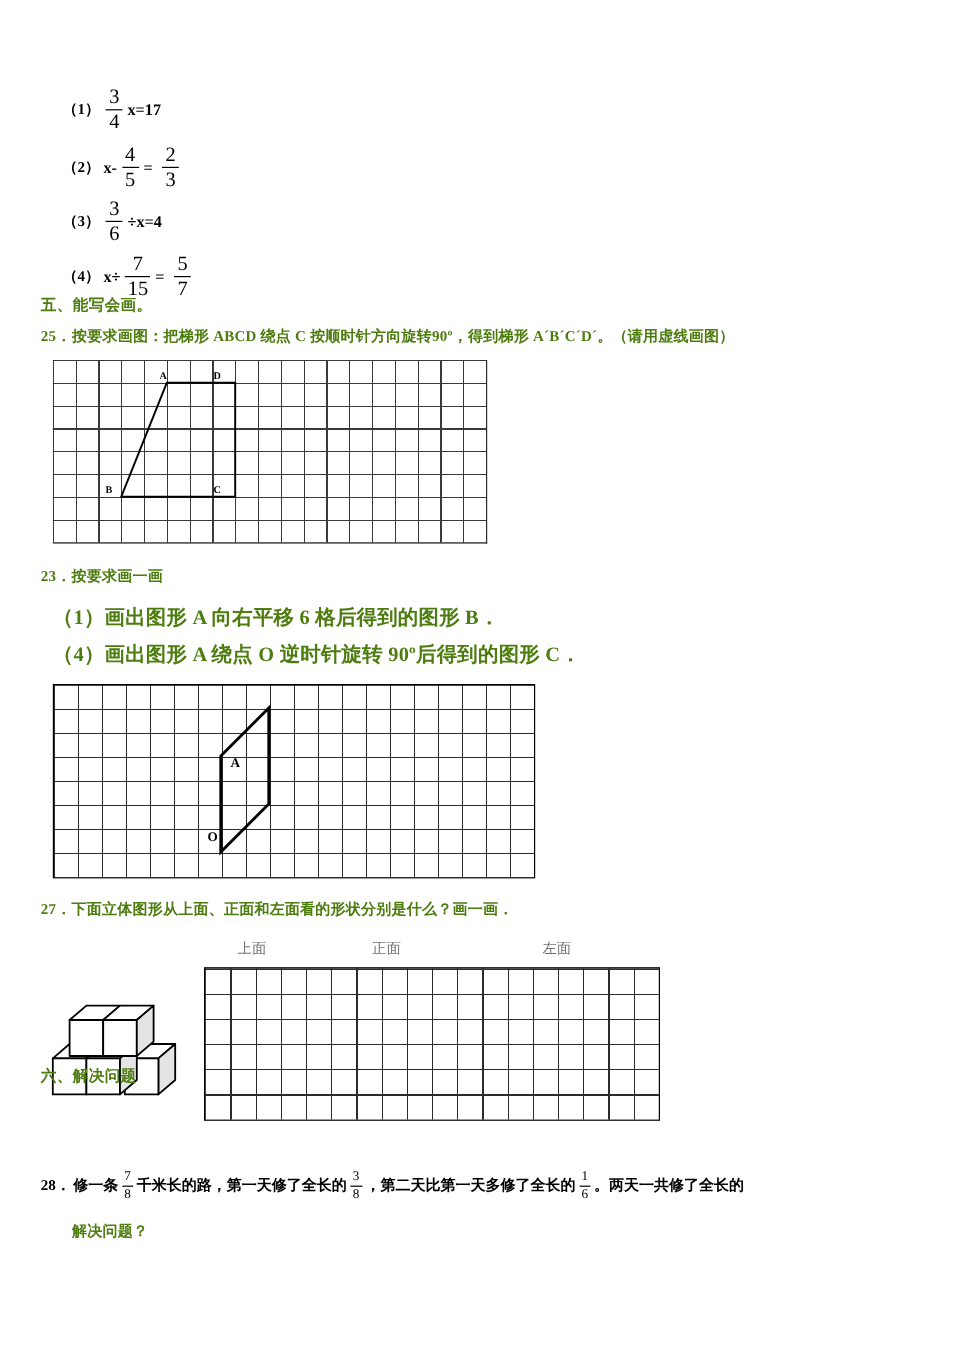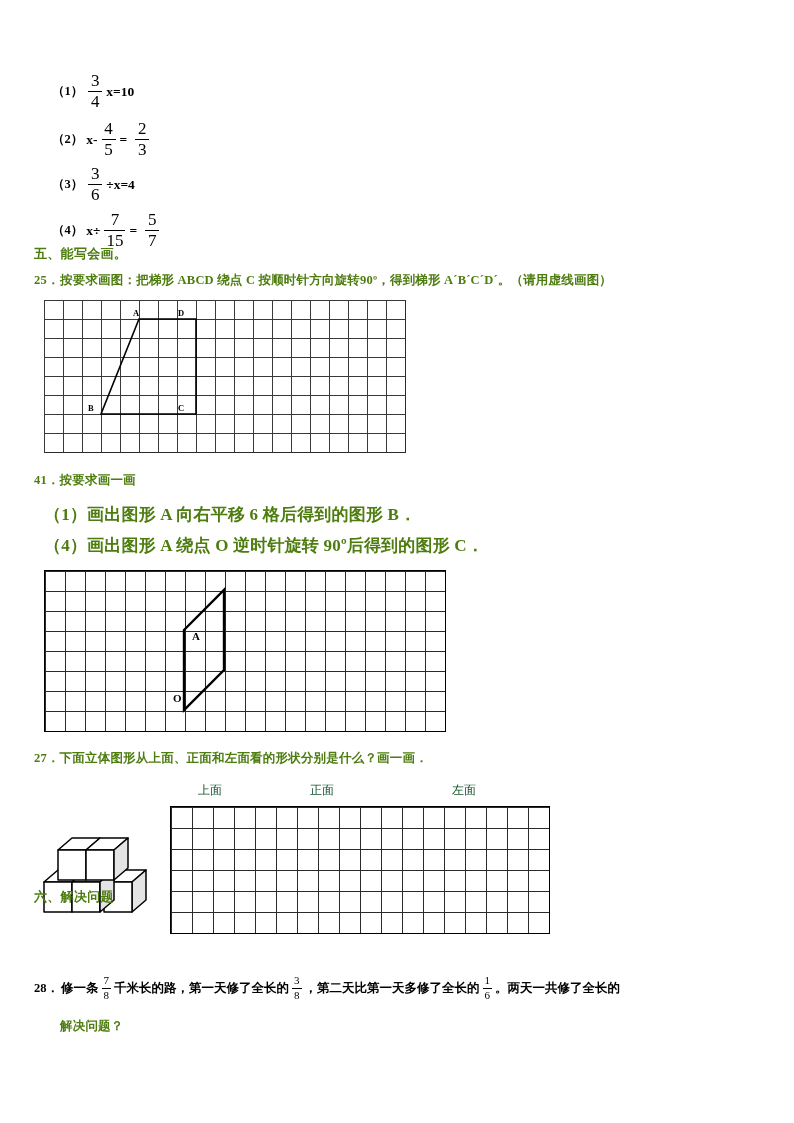--- a/index.html
+++ b/index.html
@@ -112,36 +112,36 @@
     font-family: "Liberation Serif", "DejaVu Serif", serif;
     color: #000;
   }
   .vlabel.big { font-size: 11px; }
 
   .view-label {
     position: absolute;
     font-size: 12px;
     font-weight: normal;
     font-family: "Liberation Serif", "DejaVu Serif", serif;
-    color: #14532d;
+    color: #737373;
   }
 </style>
 </head>
 <body>
 
 <div class="page">
 
   <div class="eqrow" style="left:52px; top:72px;">
     <span class="eq-num">（1）</span>
     <span class="frac">
       <span class="n">3</span>
       <span class="bar"></span>
       <span class="d">4</span>
     </span>
-    <span class="eq-tok">x=10</span>
+    <span class="eq-tok">x=17</span>
   </div>
 
   <div class="eqrow" style="left:52px; top:120px;">
     <span class="eq-num">（2）</span>
     <span class="eq-tok">x-</span>
     <span class="frac">
       <span class="n">4</span>
       <span class="bar"></span>
       <span class="d">5</span>
     </span>
@@ -188,21 +188,21 @@
 
   <svg class="ovl" width="400" height="170" style="left:44px; top:300px;">
 
     <polygon points="95,19 152,19 152,114 57,114" fill="none" stroke="#000000" stroke-width="1.6"></polygon>
   </svg>
   <div class="vlabel" style="left:133px; top:308px;">A</div>
   <div class="vlabel" style="left:178px; top:308px;">D</div>
   <div class="vlabel" style="left:178px; top:403px;">C</div>
   <div class="vlabel" style="left:88px; top:403px;">B</div>
 
-  <div class="txt q-head" style="left:34px; top:472px;">41．按要求画一画</div>
+  <div class="txt q-head" style="left:34px; top:472px;">23．按要求画一画</div>
   <div class="txt q-sub" style="left:44px; top:503px;">（1）画出图形 A 向右平移 6 格后得到的图形 B．</div>
   <div class="txt q-sub" style="left:44px; top:534px;">（4）画出图形 A 绕点 O 逆时针旋转 90º后得到的图形 C．</div>
 
   <div class="grid" style="left:44px; top:570px; width:400px; height:160px; --cw:20px; --ch:20px;
               border-top:1.6px solid #000; border-left:1.6px solid #000;
               border-right:1.6px solid #000; border-bottom:1.6px solid #000;"></div>
 
   <svg class="ovl" width="420" height="180" style="left:44px; top:570px;">
 
     <polygon points="140,60 180,20 180,100 140,140" fill="none" stroke="#000000" stroke-width="2.4"></polygon>

